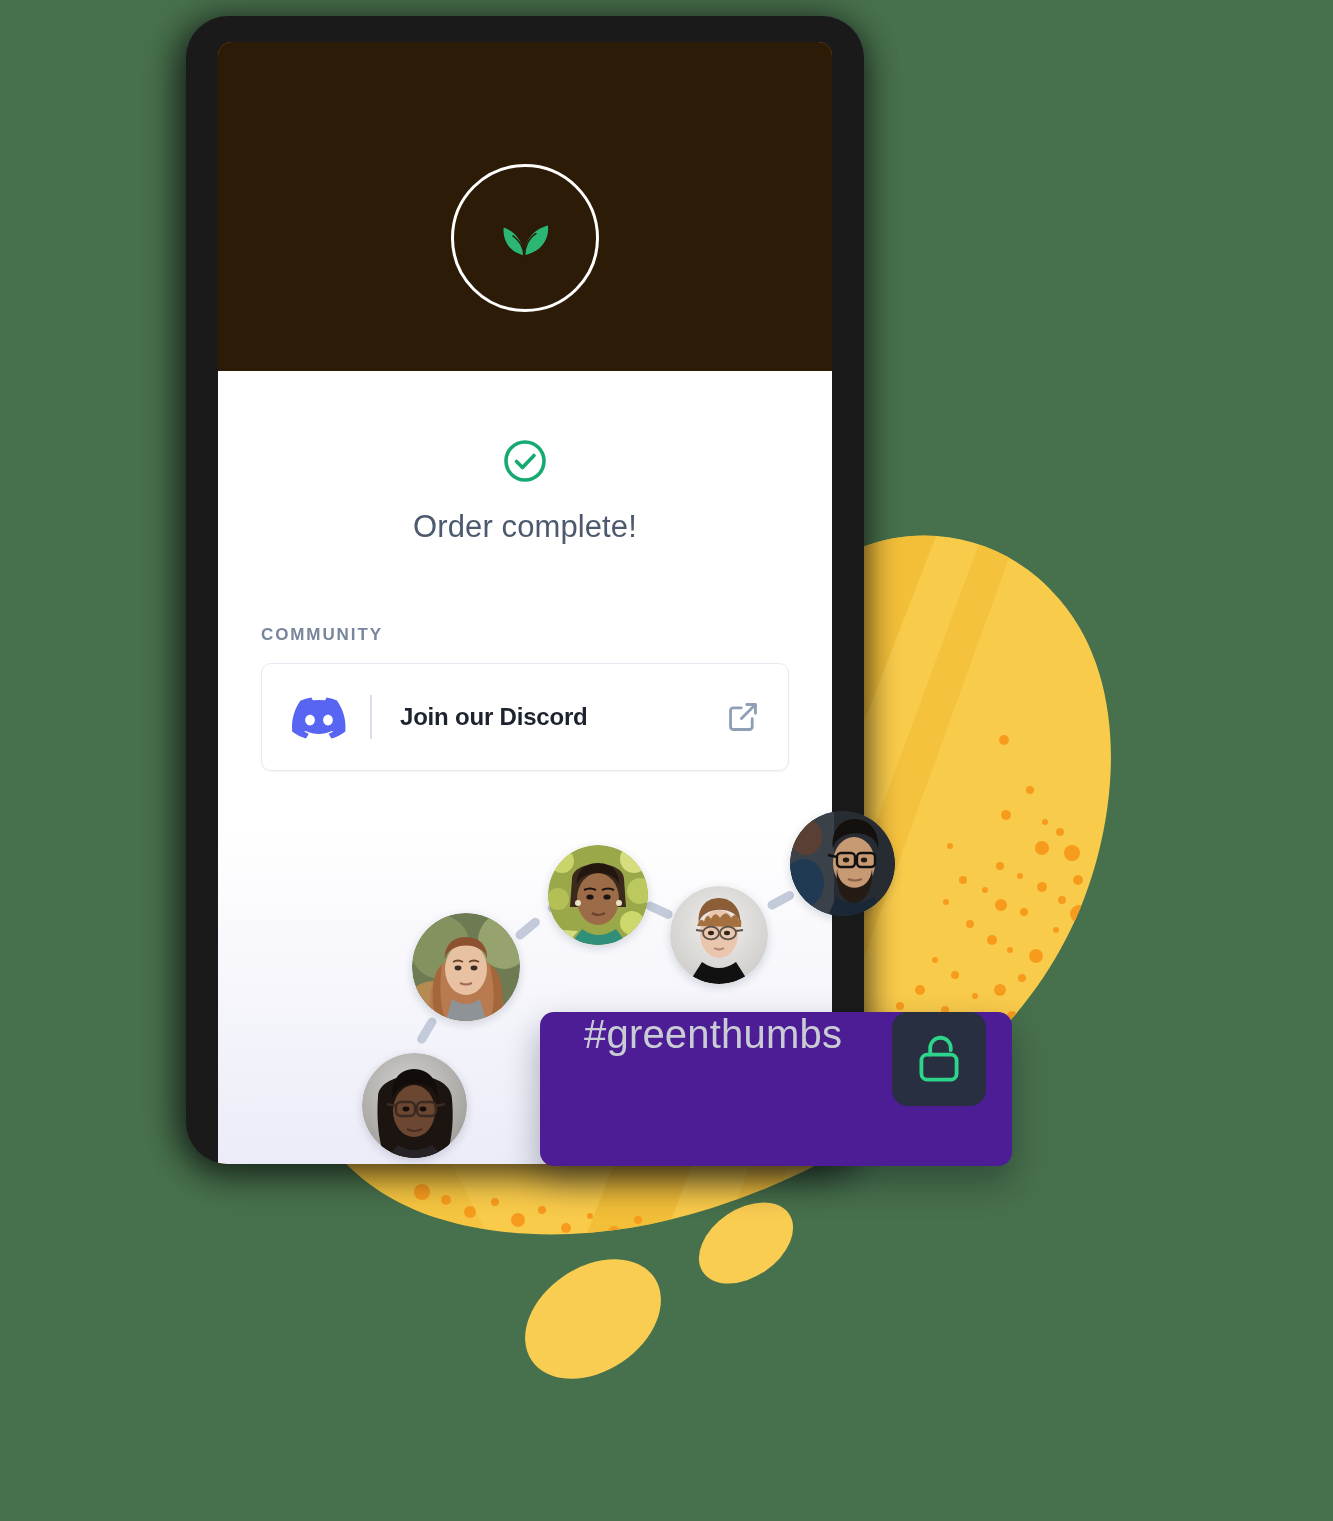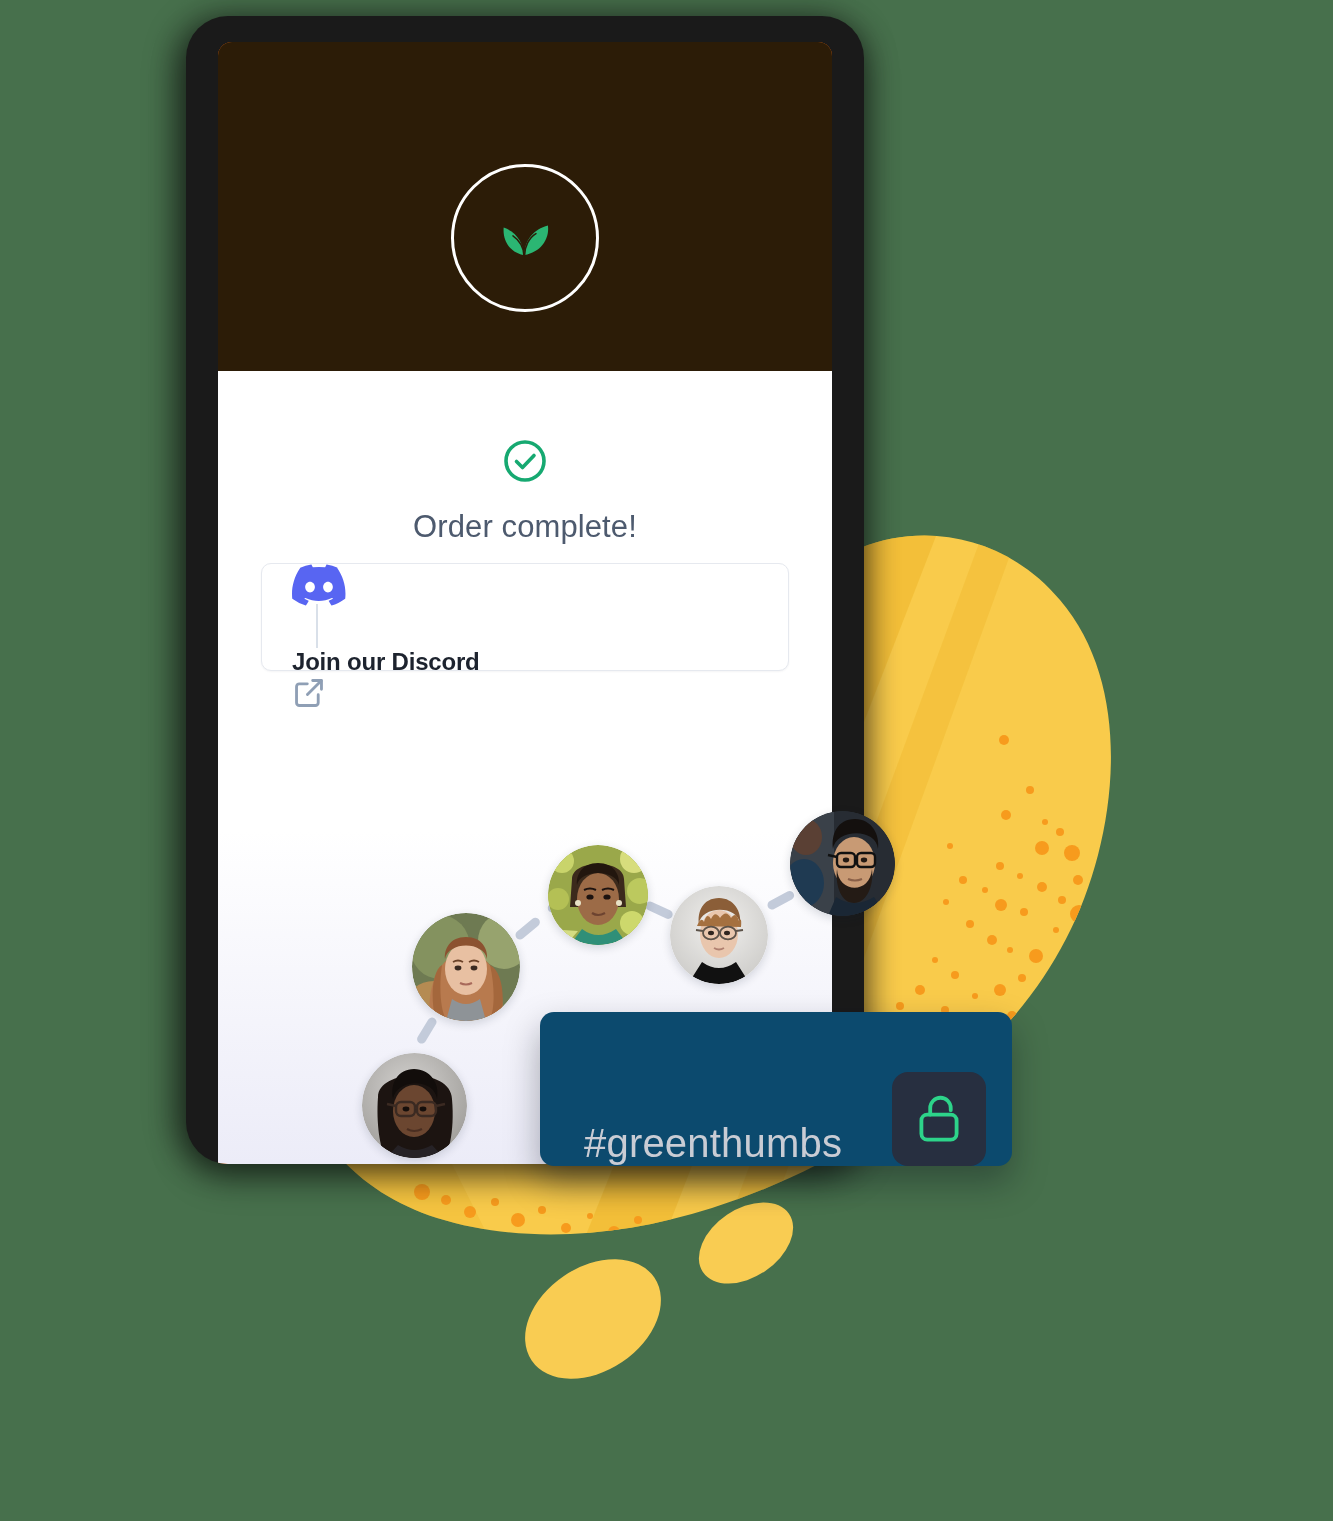--- a/index.html
+++ b/index.html
@@ -73,23 +73,22 @@
     color:#77869c;
   }
 
   .discord-card{
     margin:18px 43px 0 43px;
     height:108px;
     background:#fff;
     border:1px solid #e6e9ef;
     border-radius:10px;
     box-shadow:0 1px 2px rgba(30,40,60,.05);
-    display:flex; 
+    display:flex; align-items:center;
     padding:0 28px 0 30px;
-    flex-direction:column;
   }
   .discord-icon{ width:54px; height:40px; flex:0 0 auto; }
   .discord-icon svg{ width:54px; height:42px; display:block; }
   .v-divider{ width:2px; height:44px; background:#d9e0e9; margin:0 28px 0 24px; flex:0 0 auto; }
   .discord-text{
     flex:1 1 auto;
     font-size:24px; font-weight:bold; color:#1d232e; letter-spacing:-.2px;
   }
   .ext-icon{ width:34px; height:34px; flex:0 0 auto; }
   .ext-icon svg{ width:34px; height:34px; display:block; }
@@ -99,24 +98,24 @@
   .avatar{
     position:absolute; border-radius:50%;
     overflow:hidden;
     box-shadow:0 3px 10px rgba(20,30,50,.16);
     pointer-events:auto;
   }
 
   
   .badge{
     position:absolute; left:540px; top:1012px; width:472px; height:154px;
-    background:#0c4a6e;
+    background:#4c1d95;
     border-radius:14px;
     box-shadow:0 16px 34px rgba(10,15,25,.34);
-    display:flex; align-items:flex-end;
+    display:flex; align-items:flex-start;
     padding:0 26px 0 44px;
   }
   .badge-text{
     flex:1 1 auto;
     font-size:40px;
     color:#c9ccd4;
     letter-spacing:.2px;
     font-weight:400;
   }
   .badge-lock{
@@ -267,20 +266,21 @@
 
         <div class="check-wrap">
           <svg viewBox="0 0 48 48" aria-hidden="true">
             <circle cx="24" cy="24" r="19" fill="none" stroke="#16A971" stroke-width="3.6"></circle>
             <path d="M15.5 24.5 L21.5 30.5 L33 18.5" fill="none" stroke="#16A971" stroke-width="3.6" stroke-linecap="round" stroke-linejoin="round"></path>
           </svg>
         </div>
 
         <div class="order-title">Order complete!</div>
 
+        <div class="community-label">COMMUNITY</div>
 
         <div class="discord-card">
           <span class="discord-icon">
             <svg viewBox="0 0 71 55" aria-hidden="true">
               <path fill="#5865F2" d="M60.1 4.9A58.5 58.5 0 0 0 45.6.4a.2.2 0 0 0-.2.1
                 c-.6 1.1-1.3 2.6-1.8 3.8a54 54 0 0 0-16.2 0A37 37 0 0 0 25.5.5a.2.2 0 0 0-.2-.1
                 A58.4 58.4 0 0 0 10.8 4.9a.2.2 0 0 0-.1.1C1.6 18.7-.9 32.1.3 45.4c0 .1 0 .1.1.2
                 a58.8 58.8 0 0 0 17.7 9 .2.2 0 0 0 .2-.1c1.4-1.9 2.6-3.8 3.6-5.9a.2.2 0 0 0-.1-.3
                 c-1.9-.7-3.7-1.6-5.4-2.6a.2.2 0 0 1 0-.4l1.1-.8a.2.2 0 0 1 .2 0
                 c11.3 5.2 23.6 5.2 34.8 0a.2.2 0 0 1 .2 0l1.1.8a.2.2 0 0 1 0 .4

